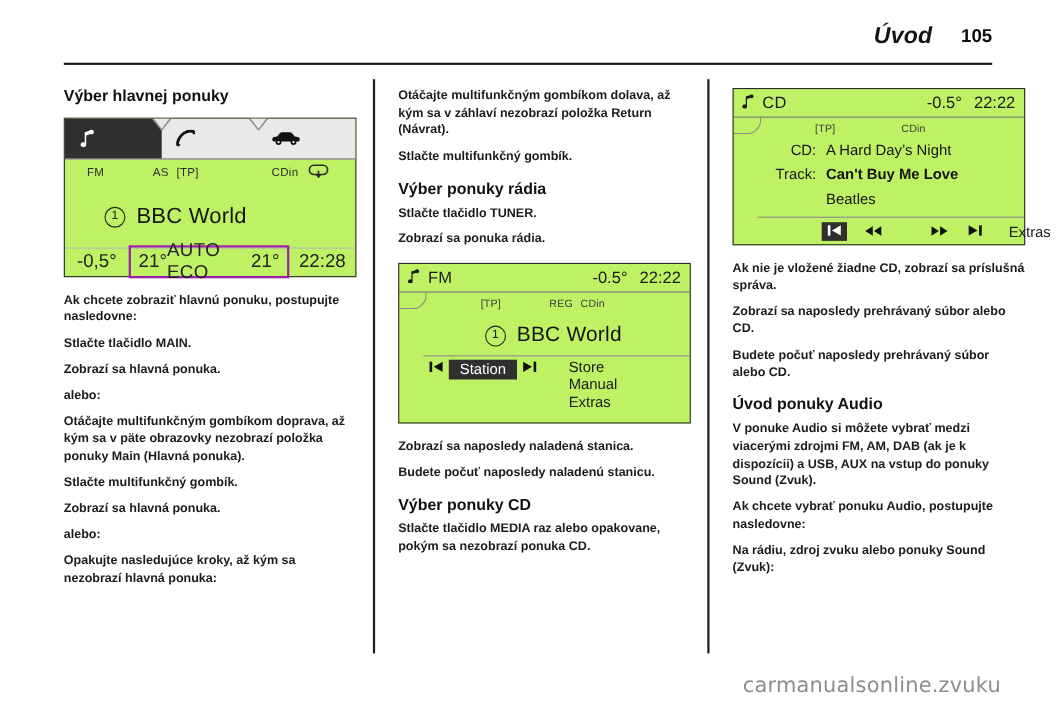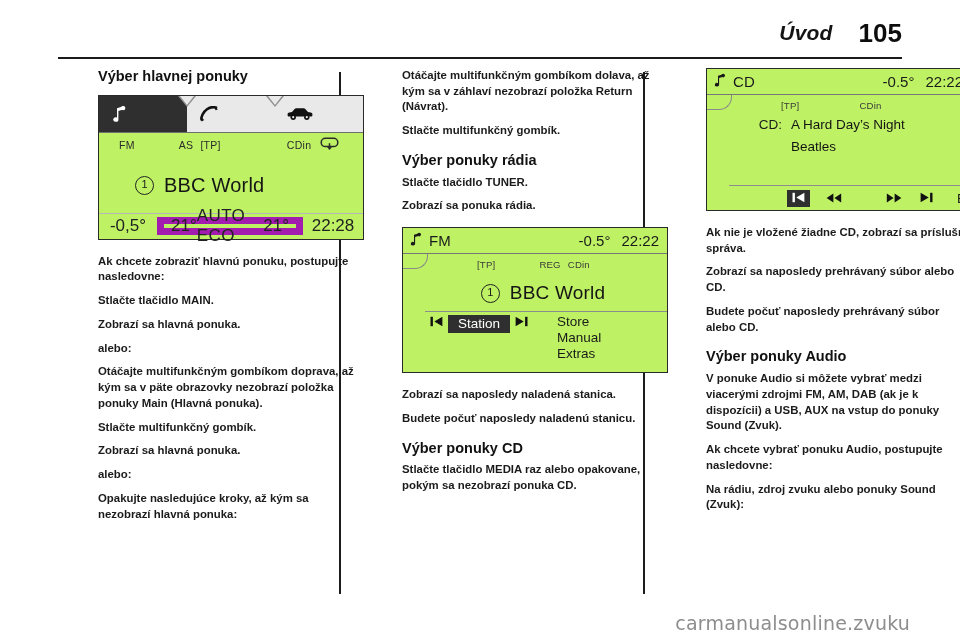--- a/index.html
+++ b/index.html
@@ -36,21 +36,21 @@
     justify-content: flex-end;
   }
   .header-title {
     font-size: 21px;
     font-weight: bold;
     font-style: italic;
     letter-spacing: .2px;
     color: #141414;
   }
   .header-page {
-    font-size: 26px;
+    font-size: 17px;
     font-weight: bold;
     margin-left: 26px;
     color: #0d0d0d;
   }
   .header-rule {
     position: absolute;
     left: 58px;
     top: 57px;
     width: 844px;
     height: 2px;
@@ -60,24 +60,23 @@
   
   .cols {
     position: absolute;
     left: 0;
     top: 68px;
     width: 960px;
     height: 530px;
   }
   .col {
     position: absolute;
-    top: 0;
+    top: 12px;
     width: 266px;
     height: 530px;
-    margin-left: 40px;
   }
   .col-1 { left: 58px; }
   .col-2 { left: 362px; }
   .col-3 { left: 666px; }
 
   .divider {
     position: absolute;
     top: 4px;
     width: 2px;
     height: 522px;
@@ -208,22 +207,22 @@
     display: flex;
     align-items: center;
     border-top: 1px solid #b6b6b6;
     box-sizing: border-box;
     font-size: 17px;
     color: #222;
   }
   .bb-out { width: 58px; text-align: center; }
   .bb-mid {
     flex: 1;
-    height: 18px;
-    border: 7px solid #a21caf;
+    height: 30px;
+    border: 2px solid #a21caf;
     display: flex;
     align-items: center;
     justify-content: space-between;
     padding: 0 7px;
     box-sizing: border-box;
   }
   .bb-time { width: 60px; text-align: center; }
   .bb-auto { letter-spacing: .4px; }
 
   
@@ -561,20 +560,24 @@
           <span>[TP]</span>
           <span class="sub-cdin2">CDin</span>
         </div>
 
         <div class="cd-lines">
           <div class="cd-line">
             <span class="cd-label">CD:</span>
             <span class="cd-val">A Hard Day’s Night</span>
           </div>
           <div class="cd-line">
+            <span class="cd-label">Track:</span>
+            <span class="cd-val bold">Can't Buy Me Love</span>
+          </div>
+          <div class="cd-line">
             <span class="cd-label"></span>
             <span class="cd-val">Beatles</span>
           </div>
         </div>
 
         <div class="cd-controls">
           <span class="ctl sel">
             <svg width="13" height="11" viewBox="0 0 13 11">
               <rect x="0.5" y="0.8" width="2.4" height="9.4" fill="#ffffff"></rect>
               <path d="M12.4 0.8 L12.4 10.2 L4.3 5.5 Z" fill="#ffffff"></path>
@@ -599,21 +602,21 @@
             </svg>
           </span>
           <span class="ctl-extras">Extras</span>
         </div>
       </div>
 
       <p class="body">Ak nie je vložené žiadne CD, zobrazí sa príslušná správa.</p>
       <p class="body">Zobrazí sa naposledy prehrávaný súbor alebo CD.</p>
       <p class="body gap">Budete počuť naposledy prehrávaný súbor alebo CD.</p>
 
-      <h2 class="sec tight">Výber ponuky Audio</h2>
+      <h2 class="sec tight">Úvod ponuky Audio</h2>
       <p class="body">V ponuke Audio si môžete vybrať medzi viacerými zdrojmi FM, AM, DAB (ak je k dispozícii) a USB, AUX na vstup do ponuky Sound (Zvuk).</p>
       <p class="body">Ak chcete vybrať ponuku Audio, postupujte nasledovne:</p>
       <p class="body last">Na rádiu, zdroj zvuku alebo ponuky Sound (Zvuk):</p>
     </div>
   </div>
 
   <div class="watermark">carmanualsonline.zvuku</div>
 
 </div>
 

